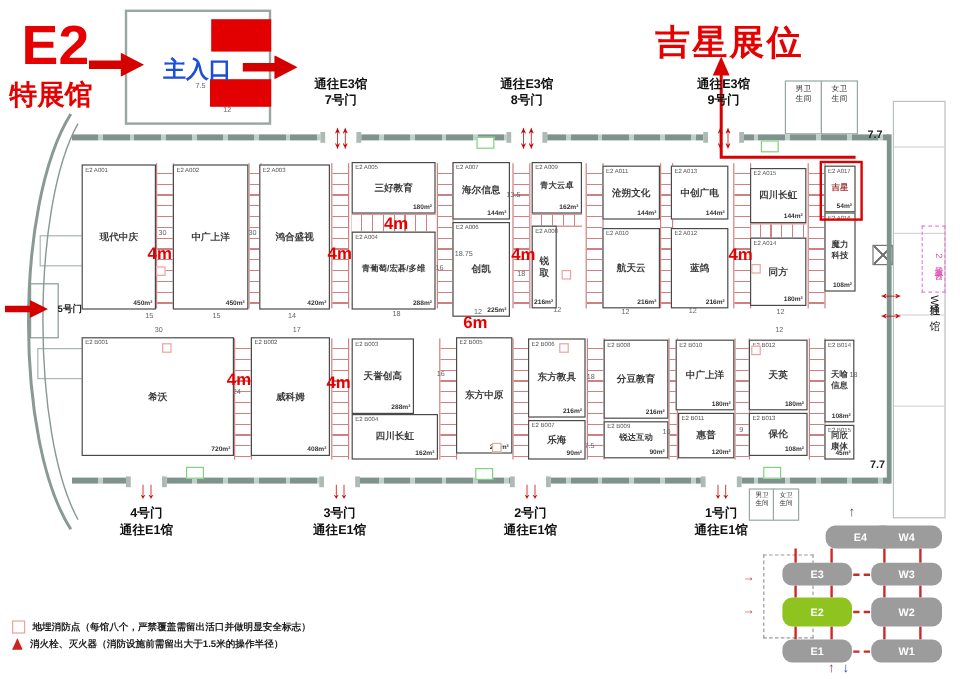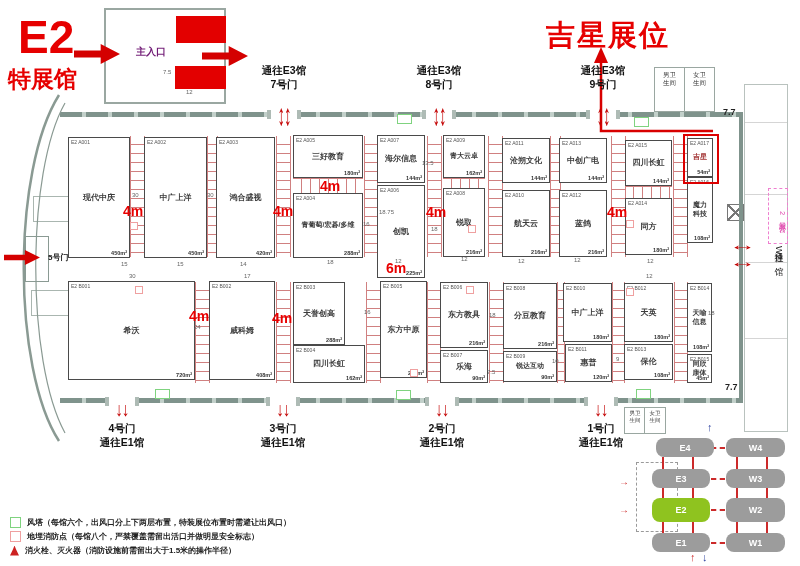--- a/index.html
+++ b/index.html
@@ -63,21 +63,21 @@
     <polygon points="594,63 608,63 601,47" fill="#d80000"></polygon>
   </svg>
 
   <div class="abs red" style="left:18px;top:14px;font-size:46px;font-weight:800;line-height:1">E2</div>
   <div class="abs red" style="left:546px;top:16px;font-size:29px;font-weight:800;letter-spacing:2px;z-index:6">吉星展位</div>
   <div class="abs red" style="left:8px;top:64px;font-size:23px;font-weight:800">特展馆</div>
 
   <div class="abs" style="left:104px;top:8px;width:122px;height:96px;border:2px solid #9aa7a1;background:#fff;z-index:2;box-sizing:border-box"></div>
   <div class="abs" style="left:176px;top:16px;width:50px;height:27px;background:#e30000;z-index:3"></div>
   <div class="abs" style="left:175px;top:66px;width:51px;height:23px;background:#e30000;z-index:3"></div>
-  <div class="abs" style="left:136px;top:45px;font-size:10px;font-weight:700;color:#701a75;z-index:4">主入口</div>
+  <div class="abs" style="left:136px;top:45px;font-size:19px;font-weight:700;color:#1d4ed8;z-index:4">主入口</div>
   <div class="harrow" style="left:74px;top:44px;width:46px;height:20px"></div>
   <div class="harrow" style="left:202px;top:46px;width:46px;height:20px"></div>
 
   <div class="wallh" style="left:60px;top:112px;width:681px"></div>
   <div class="wallh" style="left:60px;top:398px;width:681px"></div>
   <div class="wallv" style="left:739px;top:112px;height:291px"></div>
 
   <div class="abs" style="left:33px;top:196px;width:40px;height:24px;border:1px solid #aab6b0;background:#fff;z-index:1"></div>
   <div class="abs" style="left:31px;top:290px;width:42px;height:24px;border:1px solid #aab6b0;background:#fff;z-index:1"></div>
   <div class="abs" style="left:25px;top:236px;width:22px;height:44px;border:1.5px solid #8a9a93;background:#fff;z-index:2"></div>
@@ -147,31 +147,31 @@
       <div class="booth narrow" style="left: 293px; top: 193px; width: 70px; height: 65px;">
         <div class="bid">E2 A004</div>
         <div class="bname">青葡萄/宏碁/多维</div>
         <div class="barea">288m²</div>
       </div>
       <div class="booth" style="left: 377px; top: 135px; width: 48px; height: 48px;">
         <div class="bid">E2 A007</div>
         <div class="bname">海尔信息</div>
         <div class="barea">144m²</div>
       </div>
-      <div class="booth" style="left: 377px; top: 185px; width: 48px; height: 93px;">
+      <div class="booth" style="left: 377px; top: 185px; width: 48px; height: 79px;">
         <div class="bid">E2 A006</div>
         <div class="bname">创凯</div>
         <div class="barea">225m²</div>
       </div>
       <div class="booth narrow" style="left: 443px; top: 135px; width: 42px; height: 43px;">
         <div class="bid">E2 A009</div>
         <div class="bname">青大云卓</div>
         <div class="barea">162m²</div>
       </div>
-      <div class="booth" style="left: 443px; top: 188px; width: 42px; height: 69px;">
+      <div class="booth" style="left: 443px; top: 188px; width: 21px; height: 69px;">
         <div class="bid">E2 A008</div>
         <div class="bname">锐取</div>
         <div class="barea">216m²</div>
       </div>
       <div class="booth" style="left: 502px; top: 138px; width: 48px; height: 45px;">
         <div class="bid">E2 A011</div>
         <div class="bname">沧朔文化</div>
         <div class="barea">144m²</div>
       </div>
       <div class="booth" style="left: 502px; top: 190px; width: 48px; height: 67px;">
@@ -384,21 +384,21 @@
       <div class="cline" style="left: 745px; top: 338px; width: 42px;"></div>
     </div>
 
   <div class="abs" style="left:636px;top:462px;width:40px;height:68px;border:1px dashed #9a9a9a;z-index:1"></div>
   <div class="abs" style="left:707px;top:421px;color:#2a3f9f;font-weight:700;font-size:11px;z-index:2">↑</div>
   <div class="abs" style="left:690px;top:551px;color:#cc2a2a;font-weight:700;font-size:11px;z-index:2">↑</div>
   <div class="abs" style="left:702px;top:551px;color:#2a3f9f;font-weight:700;font-size:11px;z-index:2">↓</div>
   <div class="abs" style="left:619px;top:476px;color:#cc2a2a;font-weight:700;font-size:10px;z-index:2">→</div>
   <div class="abs" style="left:619px;top:504px;color:#cc2a2a;font-weight:700;font-size:10px;z-index:2">→</div>
   <div id="minimap">
-      <div class="mblock" style="left: 656px; top: 438px; width: 58px; height: 19px;">E4</div>
+      <div class="mblock" style="left: 688px; top: 438px; width: 58px; height: 19px;">E4</div>
       <div class="mblock" style="left: 726px; top: 438px; width: 59px; height: 19px;">W4</div>
       <div class="cdash" style="left: 711px; top: 446.5px; width: 14px;"></div>
       <div class="vdash" style="left: 662px; top: 457px; height: 12px;"></div>
       <div class="vdash" style="left: 692px; top: 457px; height: 12px;"></div>
       <div class="vdash" style="left: 736px; top: 457px; height: 12px;"></div>
       <div class="vdash" style="left: 766px; top: 457px; height: 12px;"></div>
       <div class="mblock" style="left: 652px; top: 469px; width: 58px; height: 19px;">E3</div>
       <div class="mblock" style="left: 726px; top: 469px; width: 59px; height: 19px;">W3</div>
       <div class="cdash" style="left: 711px; top: 477.5px; width: 14px;"></div>
       <div class="vdash" style="left: 662px; top: 488px; height: 10px;"></div>
@@ -412,24 +412,20 @@
       <div class="vdash" style="left: 692px; top: 522px; height: 11px;"></div>
       <div class="vdash" style="left: 736px; top: 522px; height: 11px;"></div>
       <div class="vdash" style="left: 766px; top: 522px; height: 11px;"></div>
       <div class="mblock" style="left: 652px; top: 533px; width: 58px; height: 19px;">E1</div>
       <div class="mblock" style="left: 726px; top: 533px; width: 59px; height: 19px;">W1</div>
       <div class="cdash" style="left: 711px; top: 541.5px; width: 14px;"></div>
     </div>
 
   <div id="legend">
       <div class="lrow">
-        <div class="licon wind-tower"></div>
-        <div class="ltext">风塔（每馆六个，出风口分上下两层布置，特装展位布置时需避让出风口）</div>
-      </div>
-      <div class="lrow">
         <div class="licon fire-point"></div>
         <div class="ltext">地埋消防点（每馆八个，严禁覆盖需留出活口并做明显安全标志）</div>
       </div>
       <div class="lrow">
         <div class="licon extinguisher"></div>
         <div class="ltext">消火栓、灭火器（消防设施前需留出大于1.5米的操作半径）</div>
       </div>
     </div>
 </div>
 

